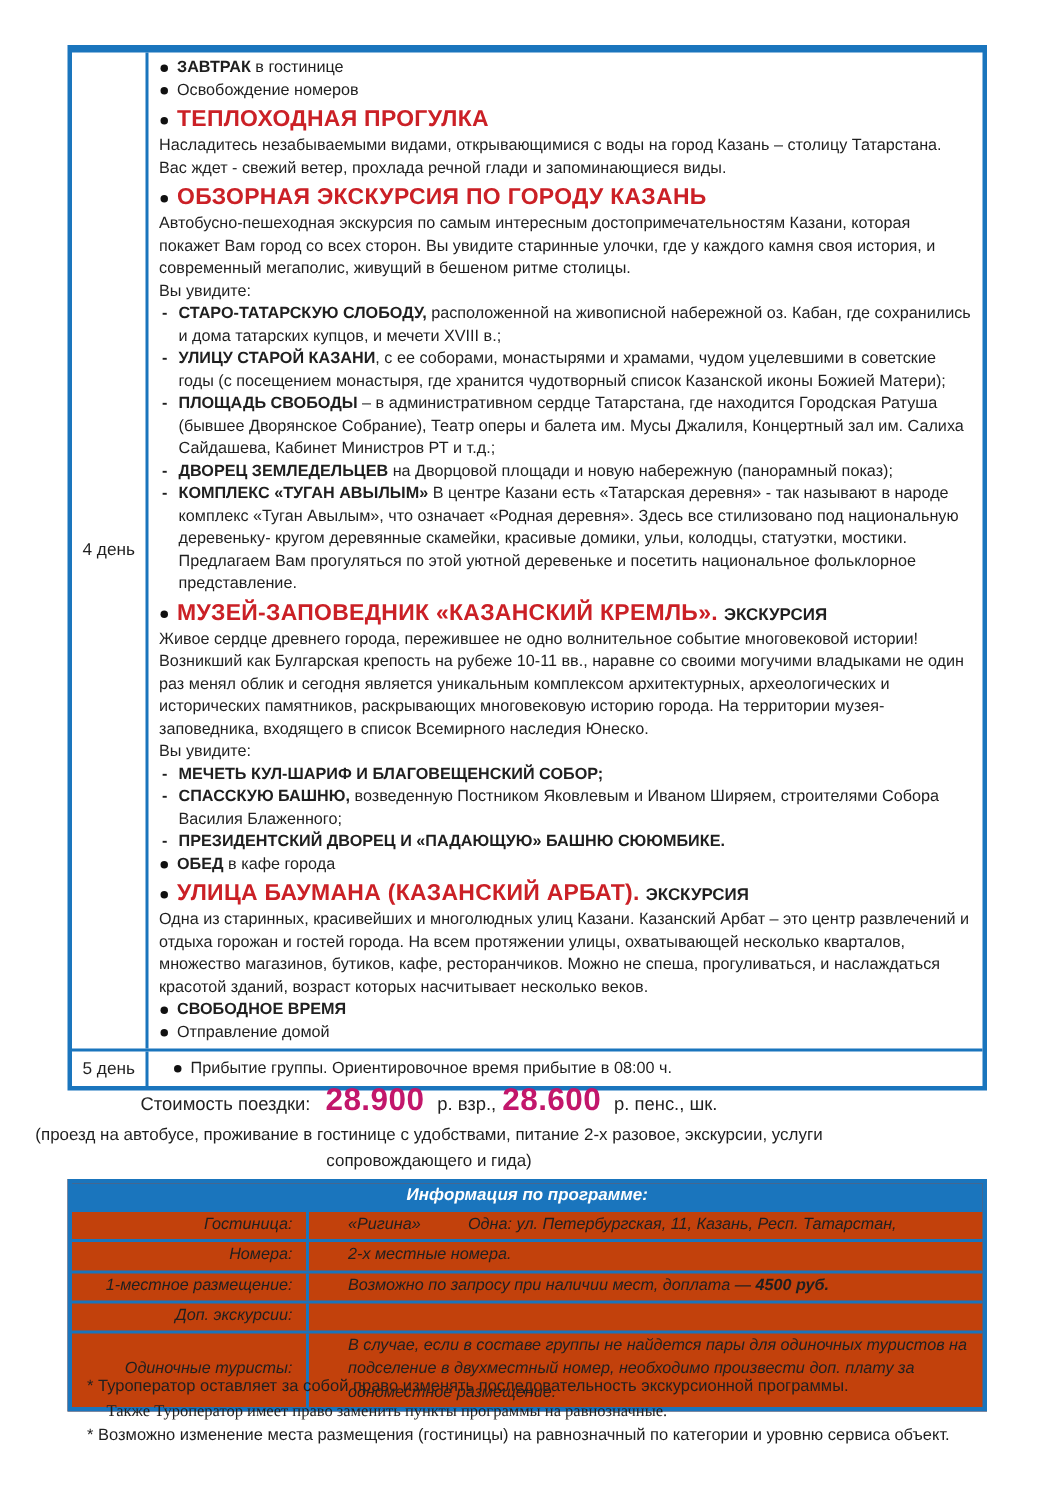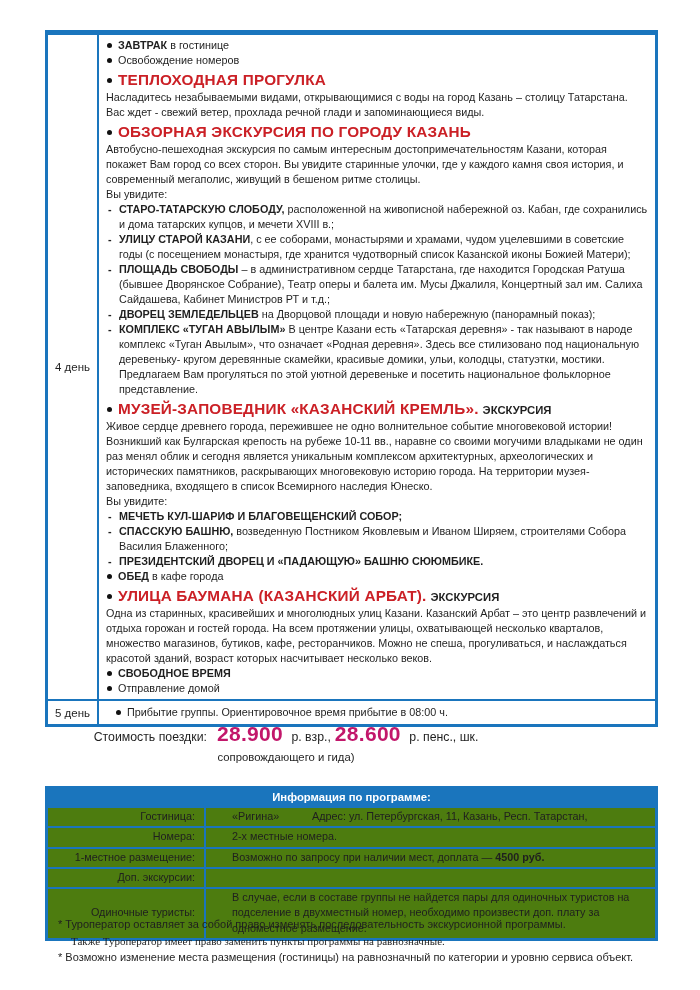--- a/index.html
+++ b/index.html
@@ -54,21 +54,21 @@
   .price-block{position:absolute;left:0;top:722px;width:572px;text-align:center;}
   .price-line{white-space:nowrap;}
   .price-label{font-size:12.3px;margin-right:6px;}
   .price-big{font-size:21px;font-weight:bold;color:var(--magenta);letter-spacing:.3px;margin:0 4px;}
   .price-suffix{font-size:12.3px;}
   .includes{font-size:11.3px;line-height:16.5px;margin-top:3px;}
 
   
   .info-table{
     position:absolute;left:45px;top:786px;width:613px;
-    border:3px solid var(--blue);background:#4d7c0f;font-size:10.8px;
+    border:3px solid var(--blue);background:#c2410c;font-size:10.8px;font-style:italic;
   }
   .info-header{
     background:var(--blue);color:#fff;font-weight:bold;
     text-align:center;font-size:11.3px;padding:2px 0 3px 0;
   }
   .info-row{display:flex;border-top:2px solid var(--blue);line-height:15.3px;}
   .info-label{
     flex:0 0 158px;border-right:2px solid var(--blue);
     display:flex;align-items:center;justify-content:flex-end;
     text-align:right;padding:1px 9px 2px 2px;
@@ -197,32 +197,33 @@
     </div>
   </div>
 
   <div class="price-block">
     <div class="price-line">
       <span class="price-label">Стоимость поездки:</span><span class="price-big">28.900</span>
       <span class="price-suffix">р. взр.,</span><span class="price-big">28.600</span>
       <span class="price-suffix">р. пенс., шк.</span>
     </div>
     <div class="includes">
+      <div>(проезд на автобусе, проживание в гостинице с удобствами, питание 2-х разовое, экскурсии, услуги</div>
       <div>сопровождающего и гида)</div>
     </div>
   </div>
 
   <div class="info-table">
     <div class="info-header">Информация по программе:</div>
 
     <div class="info-row">
       <div class="info-label">Гостиница:</div>
       <div class="info-value hotel-flex">
         <span class="hotel-name">«Ригина»</span>
-        <span class="hotel-addr">Адрес: ул. Петербургская, 11, Казань, Респ. Татарстан,</span>
+        <span class="hotel-addr">Одна: ул. Петербургская, 11, Казань, Респ. Татарстан,</span>
       </div>
     </div>
 
     <div class="info-row">
       <div class="info-label">Номера:</div>
       <div class="info-value"><span>2-х местные номера.</span><b></b></div>
     </div>
 
     <div class="info-row">
       <div class="info-label">1-местное размещение:</div>

